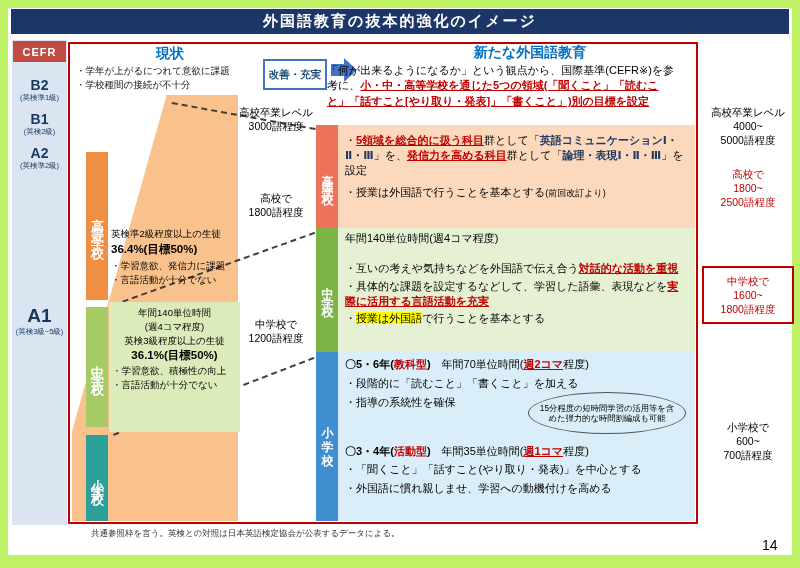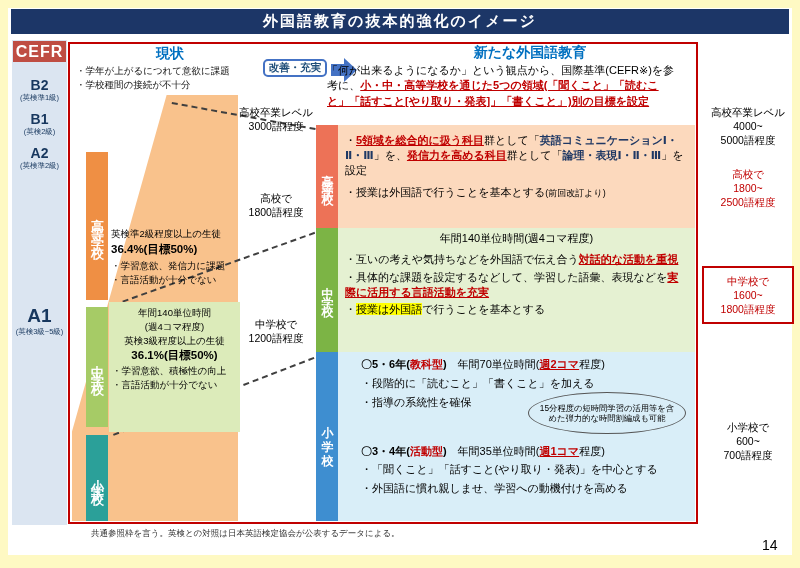--- a/index.html
+++ b/index.html
@@ -1,29 +1,29 @@
 <!DOCTYPE html>
 <html><head>
 <meta charset="utf-8">
 <style>
   * { margin:0; padding:0; box-sizing:border-box; }
   html,body { width:800px; height:568px; }
   body { font-family:"Liberation Sans","DejaVu Sans",sans-serif; }
-  .frame { position:relative; width:800px; height:568px; background:#fef9c3; overflow:hidden; }
+  .frame { position:relative; width:800px; height:568px; background:#bef264; overflow:hidden; }
   .slide { position:absolute; left:8px; top:8px; width:784px; height:547px; background:#ffffff; }
   .abs { position:absolute; }
 
   .title-bar { left:11px; top:9px; width:778px; height:25px; background:#1c3667;
     display:flex; align-items:center; justify-content:center; color:#fff;
     font-size:15px; font-weight:bold; letter-spacing:2px; }
 
   
   .cefr-col { left:12px; top:40px; width:55px; height:485px; background:#dbe5f1; }
   .cefr-header { left:13px; top:41px; width:53px; height:21px; background:#bf4d43; color:#fff;
-    font-size:16px; font-weight:bold; display:flex; align-items:center; justify-content:center; letter-spacing:1px; }
+    font-size:11px; font-weight:bold; display:flex; align-items:center; justify-content:center; letter-spacing:1px; }
   .lvl { width:55px; text-align:center; color:#17375e; }
   .lvl-code { font-size:14px; font-weight:bold; line-height:1.1; }
   .lvl-note { font-size:7.5px; line-height:1.2; }
   .lvl-a1 .lvl-code { font-size:19px; }
 
   
   .main-box { left:68px; top:42px; width:630px; height:482px; border:2.5px solid #c00000; background:#fff; }
 
   
   .ramp { left:72px; top:95px; width:166px; height:426px; background:#f9c28c;
@@ -54,40 +54,40 @@
     text-align:center; border-radius:2px; padding:1px 0; }
 
   .voc { text-align:center; font-size:10.5px; color:#000; line-height:1.35; }
   .voc-hsgrad { left:236px; top:105px; width:80px; }
   .voc-hs { left:243px; top:191px; width:66px; }
   .voc-jh { left:240px; top:317px; width:72px; }
 
   
   .cur-head { left:120px; top:45px; width:100px; text-align:center; color:#0070c0; font-size:14px; font-weight:bold; }
   .cur-issues { left:76px; top:64px; width:185px; font-size:9.5px; line-height:1.45; color:#111; }
-  .improve-box { left:263px; top:59px; width:64px; height:18px; background:#fff; border:2px solid #4472c4;
-    border-radius:5px; display:flex; align-items:center; justify-content:center;
+  .improve-box { left:263px; top:59px; width:64px; height:31px; background:#fff; border:2px solid #4472c4;
+    border-radius:0; display:flex; align-items:center; justify-content:center;
     color:#1f4e79; font-size:10.5px; font-weight:bold; }
   .arrow-stem { left:331px; top:64px; width:13px; height:12px; background:#4472c4; }
   .arrow-head { left:344px; top:58px; width:0; height:0; border-top:12px solid transparent;
     border-bottom:12px solid transparent; border-left:13px solid #4472c4; }
   .ref-head { left:420px; top:44px; width:220px; text-align:center; color:#0070c0; font-size:14px; font-weight:bold; }
   .intro { left:327px; top:63px; width:352px; font-size:11px; line-height:1.4; color:#000; }
 
   
   .hs-bar { left:316px; top:125px; width:22px; height:103px; background:#ed7257; font-size:12px; letter-spacing:6px; }
   .jh-bar { left:316px; top:228px; width:22px; height:124px; background:#7cb445; font-size:12px; letter-spacing:9px; }
   .es-bar { left:316px; top:352px; width:22px; height:169px; background:#3e8ed0; font-size:12px; letter-spacing:14px; }
   .sec { font-size:11px; line-height:1.35; color:#000; }
   .hs-content { left:338px; top:125px; width:357px; height:103px; background:#fcd9bd; padding:8px 7px 23px; }
   .hs-content .row1 { margin-bottom:7px; }
   .jh-content { left:338px; top:228px; width:357px; height:124px; background:#e5f1d2; padding:3px 7px; }
-  .jh-content .hours { text-align:center; margin-bottom:6px; }
+  .jh-content .hours { margin-bottom:15px; }
   .jh-content .bl { margin-bottom:3px; }
-  .es-content { left:338px; top:352px; width:357px; height:169px; background:#d9eef8; padding:5px 23px; }
+  .es-content { left:338px; top:352px; width:357px; height:169px; background:#d9eef8; padding:5px 7px; }
   .es-content .mb { margin-bottom:4px; }
   .es-l2 { margin-top:34px; margin-bottom:4px; }
   .es-oval { position:absolute; left:190px; top:40px; width:158px; height:42px; border:1.3px solid #555;
     border-radius:50%; font-size:8.3px; line-height:1.25; display:flex; align-items:center;
     text-align:center; padding:2px 10px; color:#000; }
 
   
   .rlab { text-align:center; font-size:10.5px; line-height:1.35; color:#000; }
   .r-hsgrad { left:700px; top:105px; width:96px; }
   .r-hs { left:708px; top:167px; width:80px; color:#c00000; }

